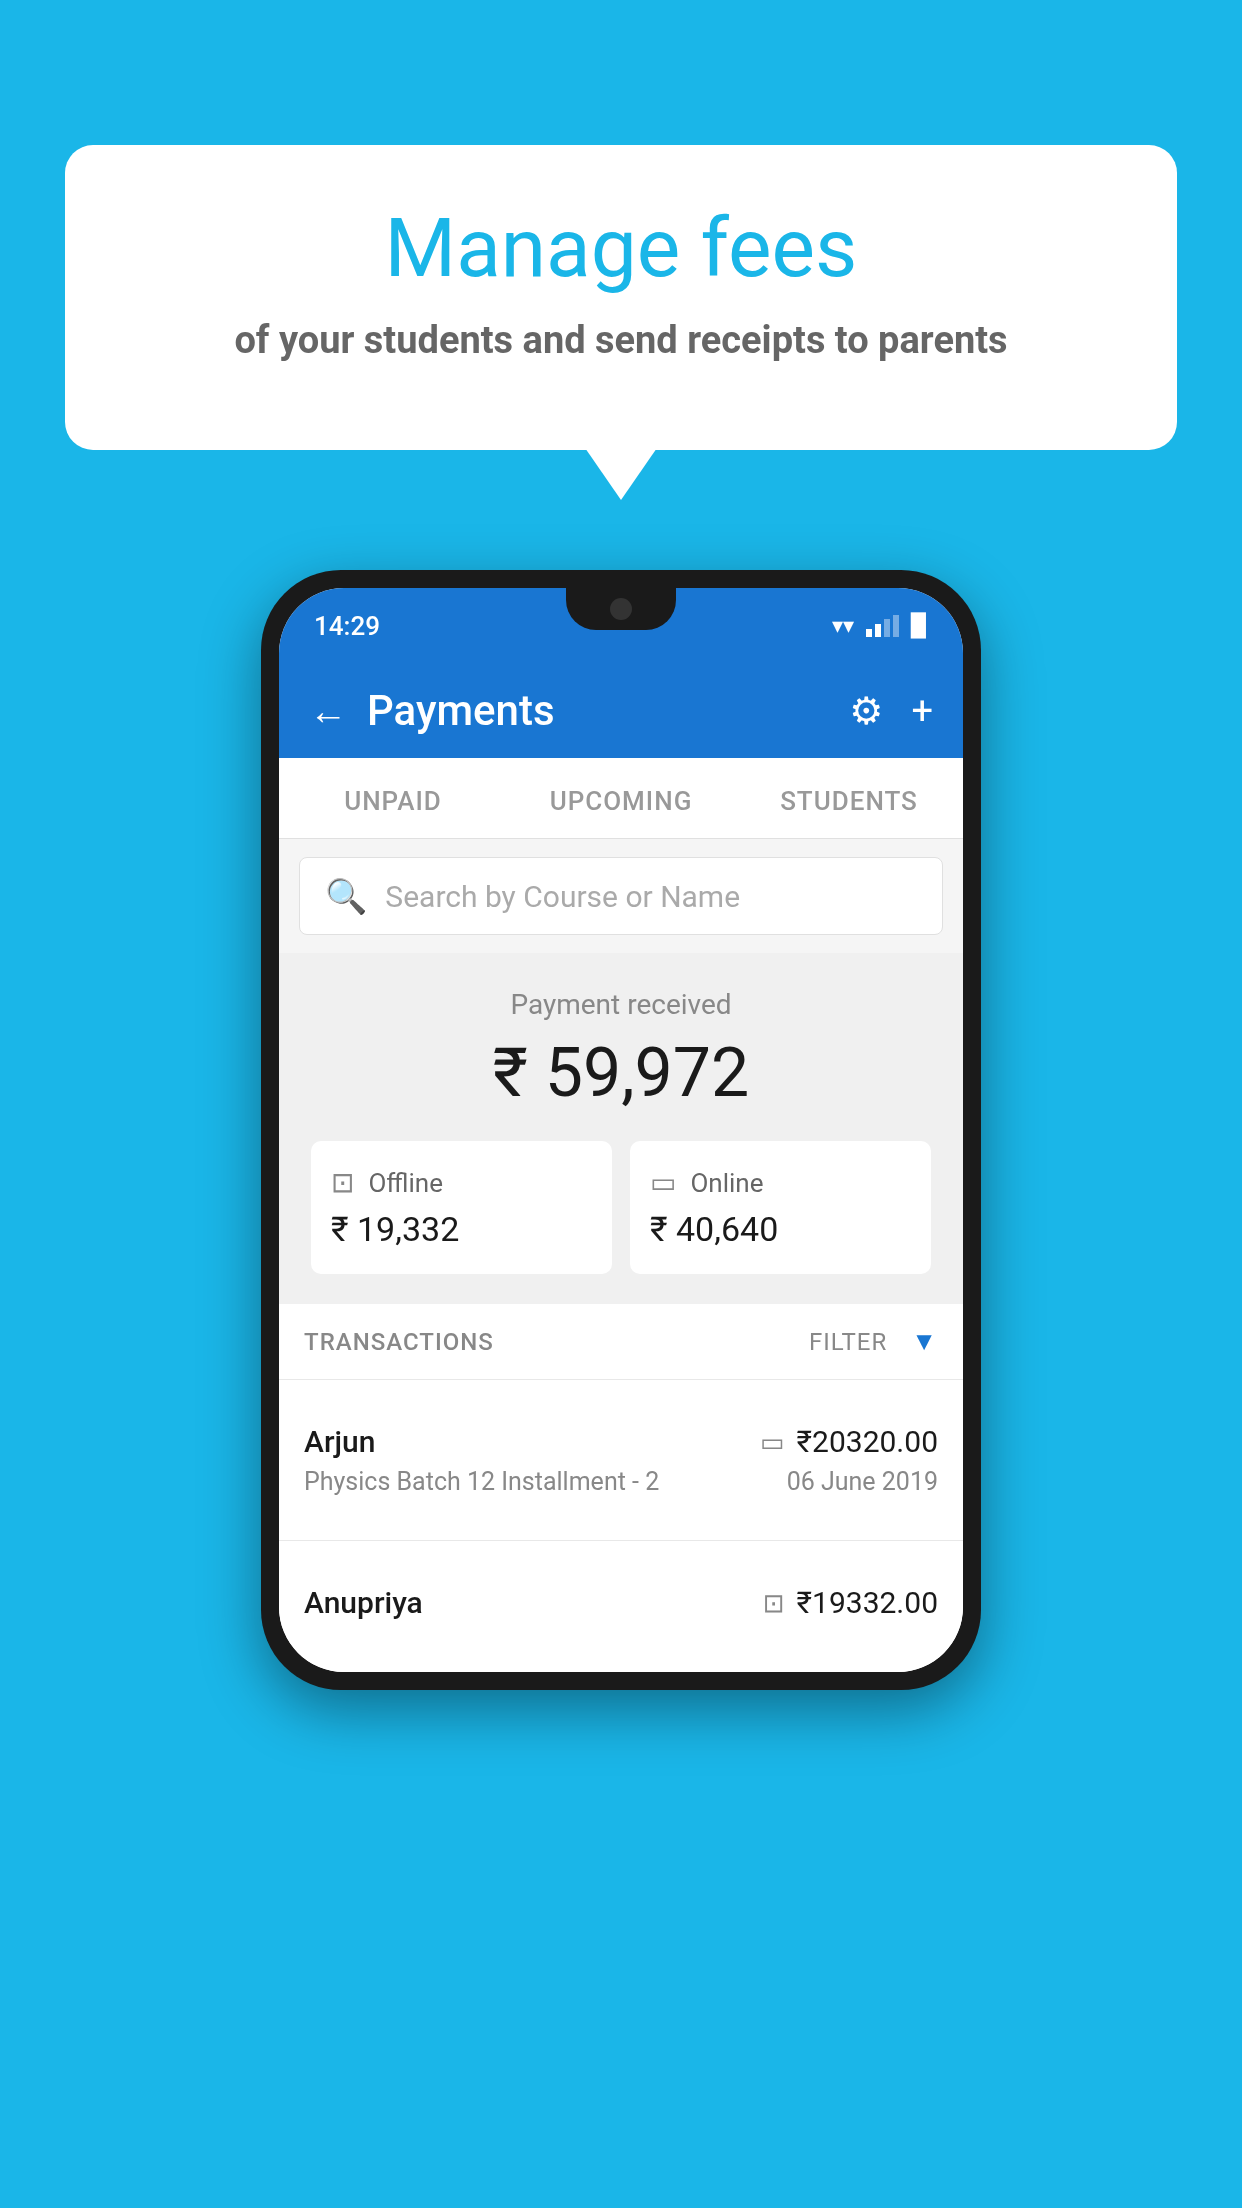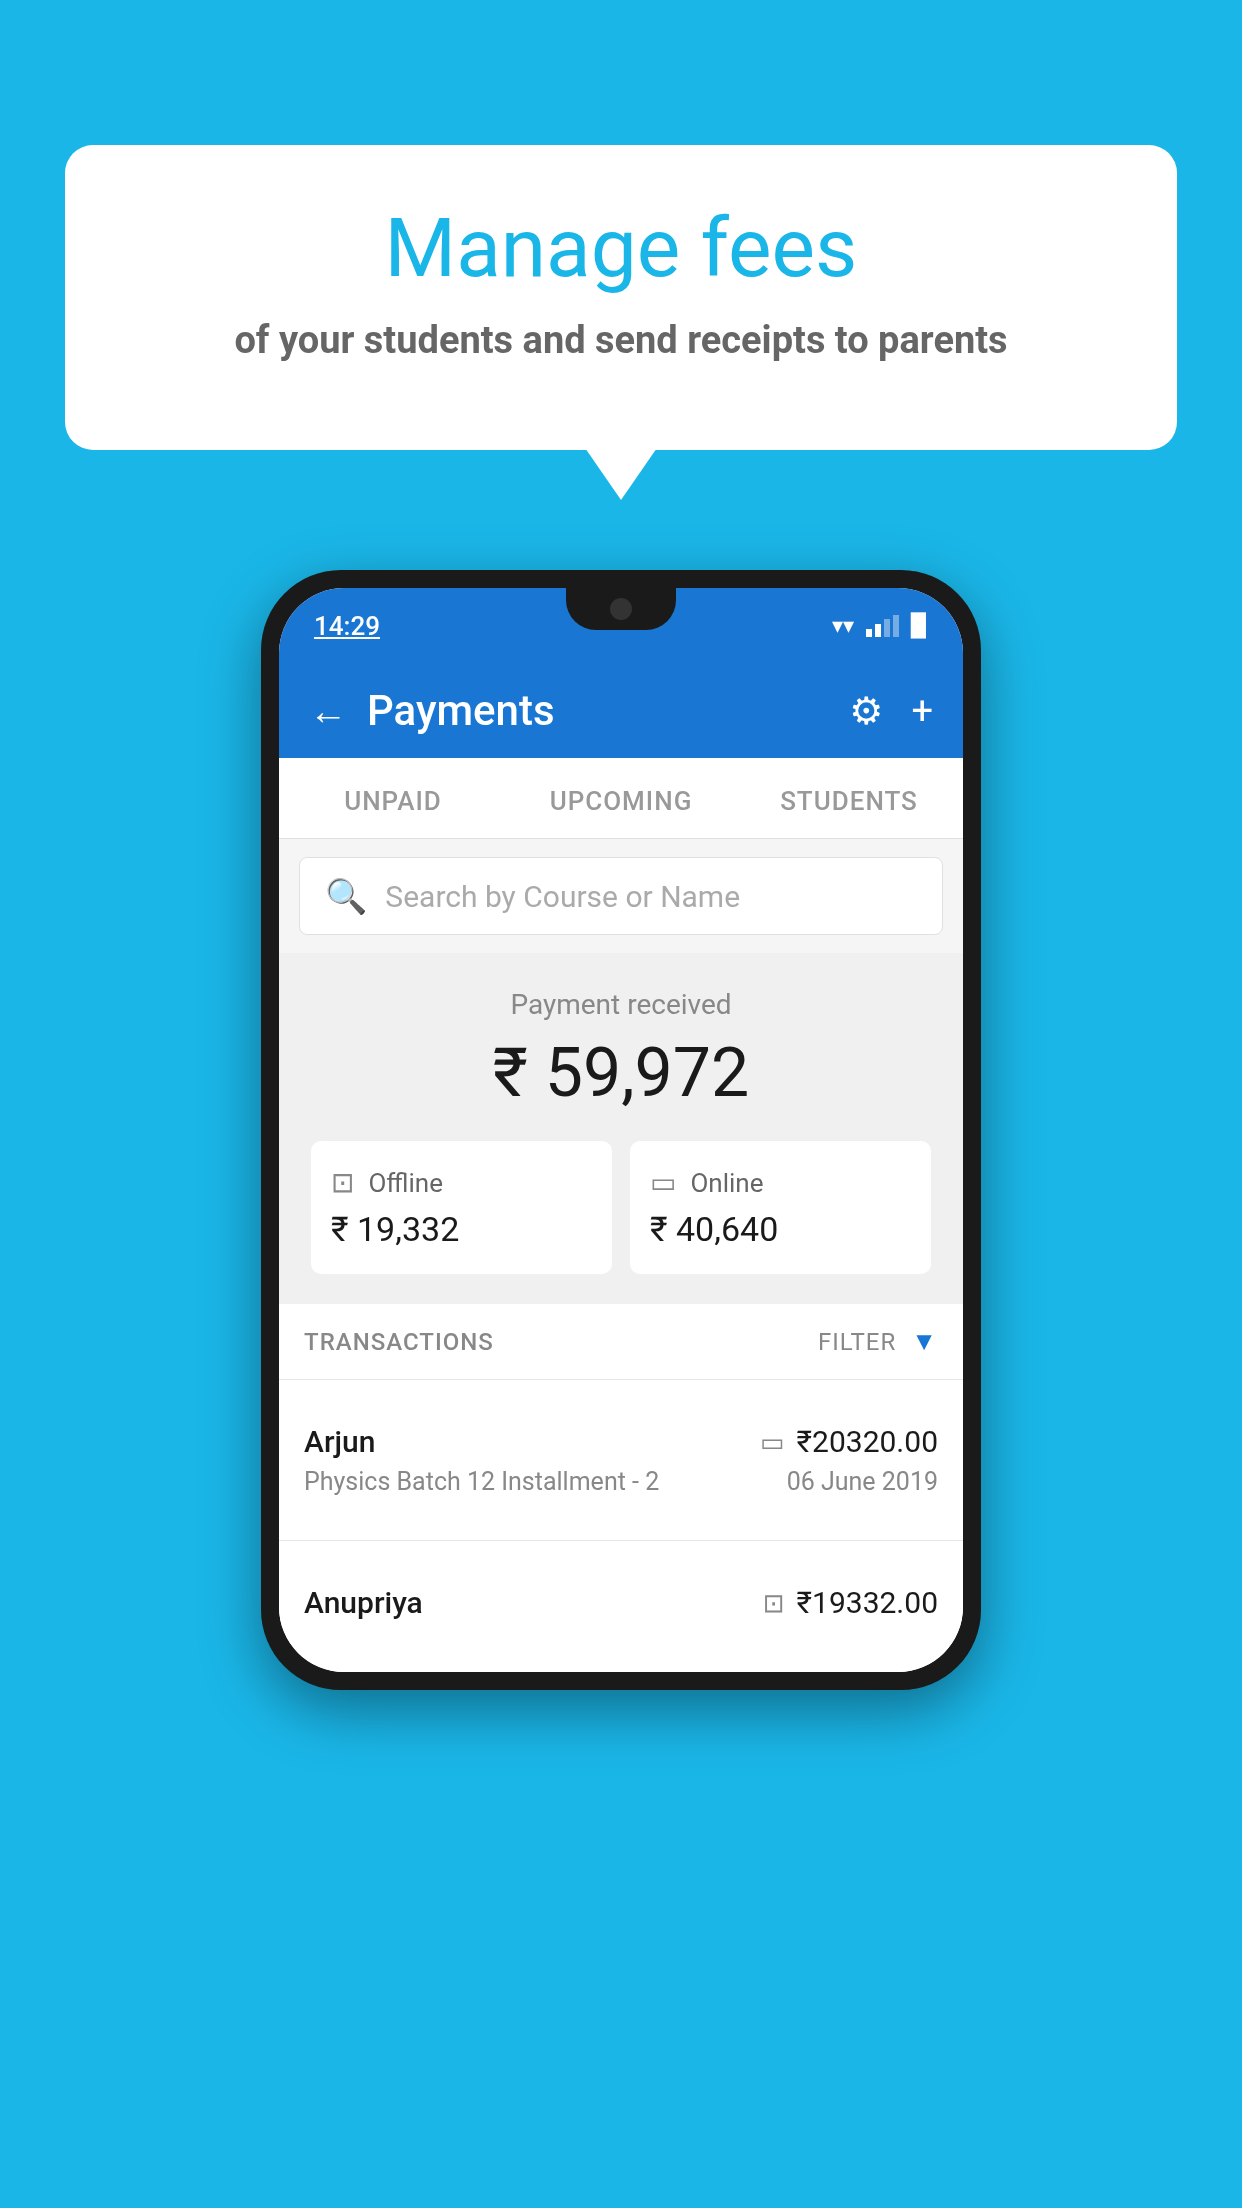--- a/index.html
+++ b/index.html
@@ -103,21 +103,20 @@
       position: absolute;
       top: 10px;
       left: 50%;
       transform: translateX(-50%);
     }
 
     .status-time {
       color: white;
       font-size: 26px;
       font-weight: 500;
-      text-decoration: underline;
     }
 
     .status-icons {
       display: flex;
       align-items: center;
       gap: 12px;
     }
 
     .signal-bars {
       display: flex;
@@ -296,21 +295,21 @@
     .transactions-label {
       color: #888;
       font-size: 24px;
       font-weight: 500;
       letter-spacing: 1px;
     }
 
     .filter-area {
       display: flex;
       align-items: center;
-      gap: 15px;
+      gap: 24px;
       color: #888;
       font-size: 24px;
       letter-spacing: 1px;
       cursor: pointer;
     }
 
     .filter-icon {
       color: #1976d2;
       font-size: 26px;
     }

